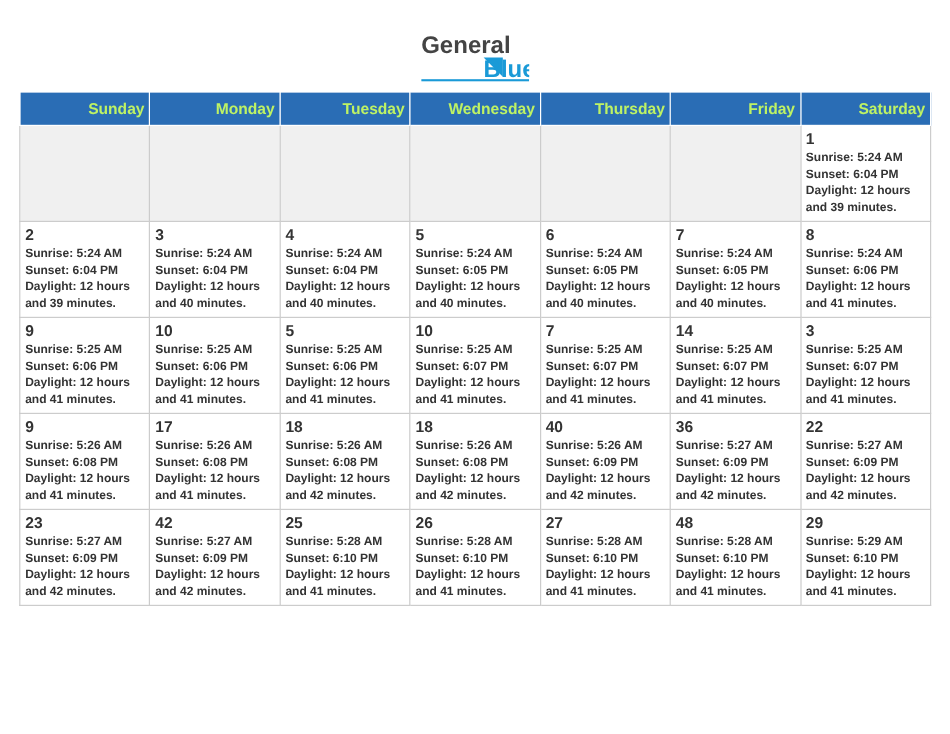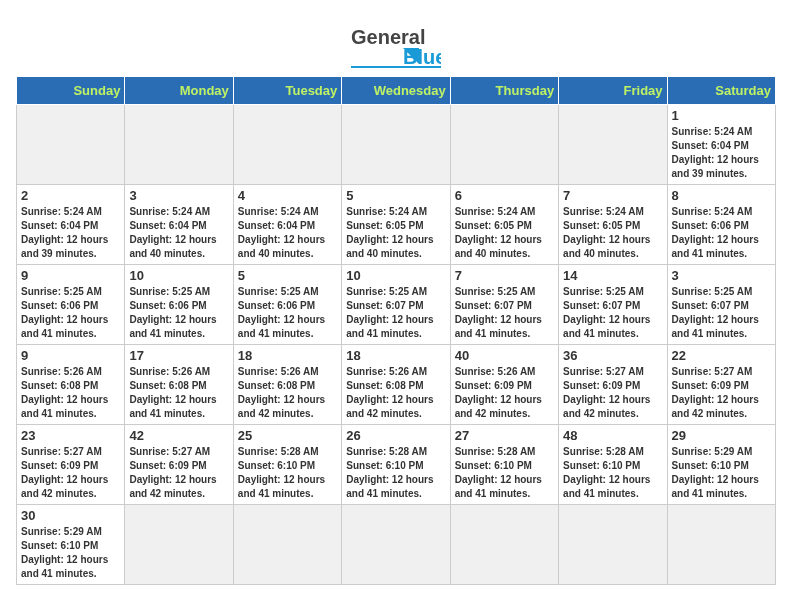--- a/index.html
+++ b/index.html
@@ -291,28 +291,14 @@
 Sunset: 6:10 PM
 Daylight: 12 hours and 41 minutes.</div>
         </td>
         <td>
           <span class="day-number">29</span>
           <div class="day-info">Sunrise: 5:29 AM
 Sunset: 6:10 PM
 Daylight: 12 hours and 41 minutes.</div>
         </td>
       </tr>
-      <tr>
-        <td>
-          <span class="day-number">30</span>
-          <div class="day-info">Sunrise: 5:29 AM
-Sunset: 6:10 PM
-Daylight: 12 hours and 41 minutes.</div>
-        </td>
-        <td class="empty"></td>
-        <td class="empty"></td>
-        <td class="empty"></td>
-        <td class="empty"></td>
-        <td class="empty"></td>
-        <td class="empty"></td>
-      </tr>
     </tbody>
 </table>
 
 </body></html>

